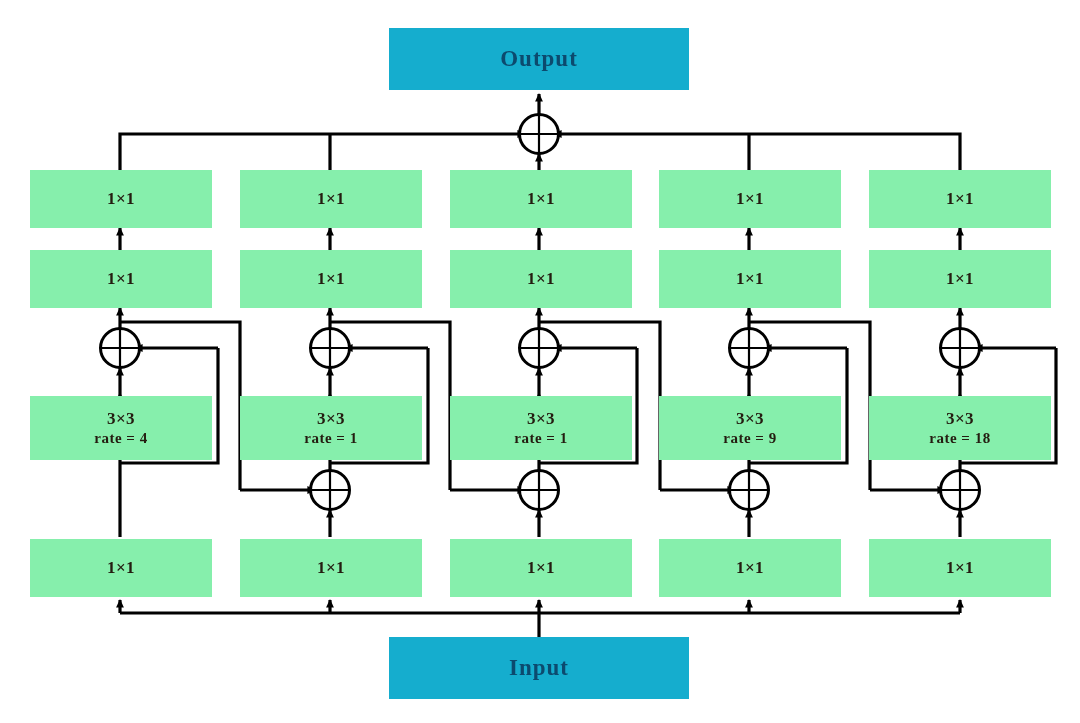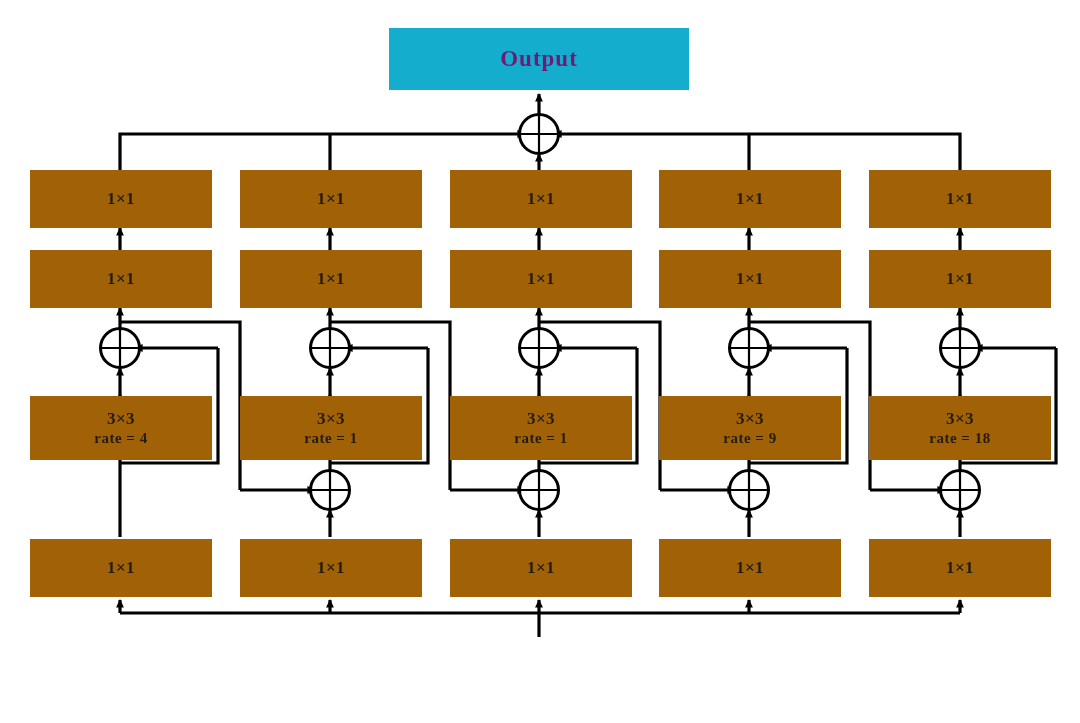--- a/index.html
+++ b/index.html
@@ -32,26 +32,26 @@
     flex-direction: column;
     align-items: center;
     justify-content: center;
     text-align: center;
     line-height: 1.18;
     color: #241c10;
     font-weight: bold;
     letter-spacing: 0.5px;
   }
   .node.conv {
-    background: #a16207;
+    background: #86efac;
     font-size: 17px;
   }
   .node.io {
     background: #15adce;
-    color: #701a75;
+    color: #0c4a6e;
     font-size: 23px;
     letter-spacing: 1px;
     text-align: right;
   }
   .node .sub {
     font-size: 15px;
     margin-top: 1px;
   }
   .adder {
     position: absolute;
@@ -138,20 +138,23 @@
       <path d="M749,170 L749,134"></path>
       <path d="M539,170 L539,154" marker-end="url(#ah)"></path>
       <path d="M539,114 L539,94" marker-end="url(#ah)"></path>
     </g>
   </svg>
 
   <div class="node io" style="left:389px; top:28px; width:300px; height:62px;">
     <span>Output</span>
   </div>
 
+  <div class="node io" style="left:389px; top:637px; width:300px; height:62px;">
+    <span>Input</span>
+  </div>
 
   <div class="adder" style="left:517px; top:112px; width:44px; height:44px;">
     <svg viewBox="0 0 44 44" width="44" height="44">
       <circle cx="22" cy="22" r="19.5" fill="#ffffff" stroke="#000000" stroke-width="3"></circle>
       <path d="M22,3 L22,41 M3,22 L41,22" stroke="#000000" stroke-width="2.2"></path>
     </svg>
   </div>
 
   <div class="adder" style="left:98px; top:326px; width:44px; height:44px;">
     <svg viewBox="0 0 44 44" width="44" height="44">

